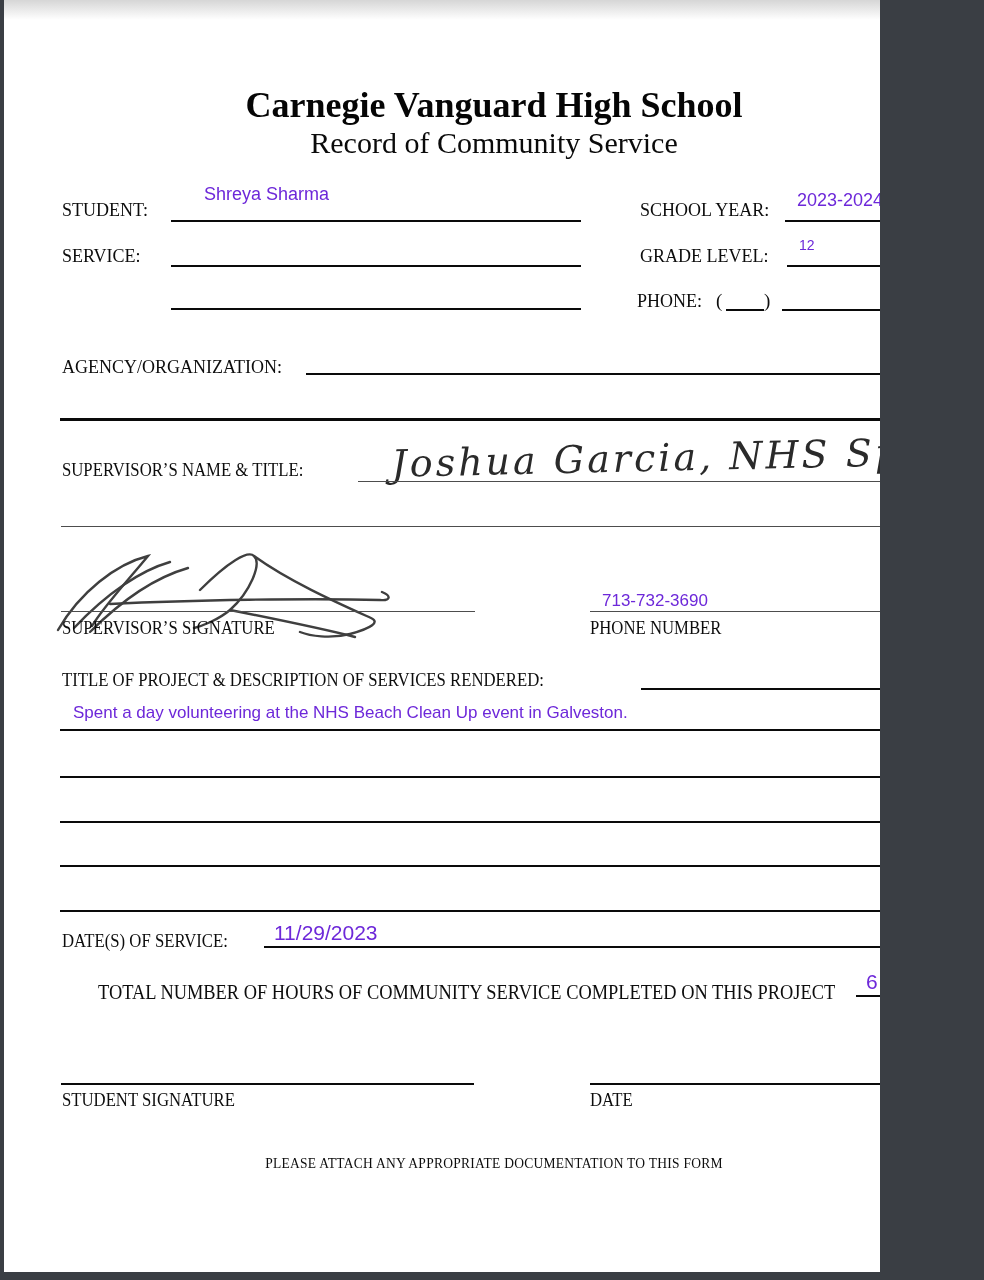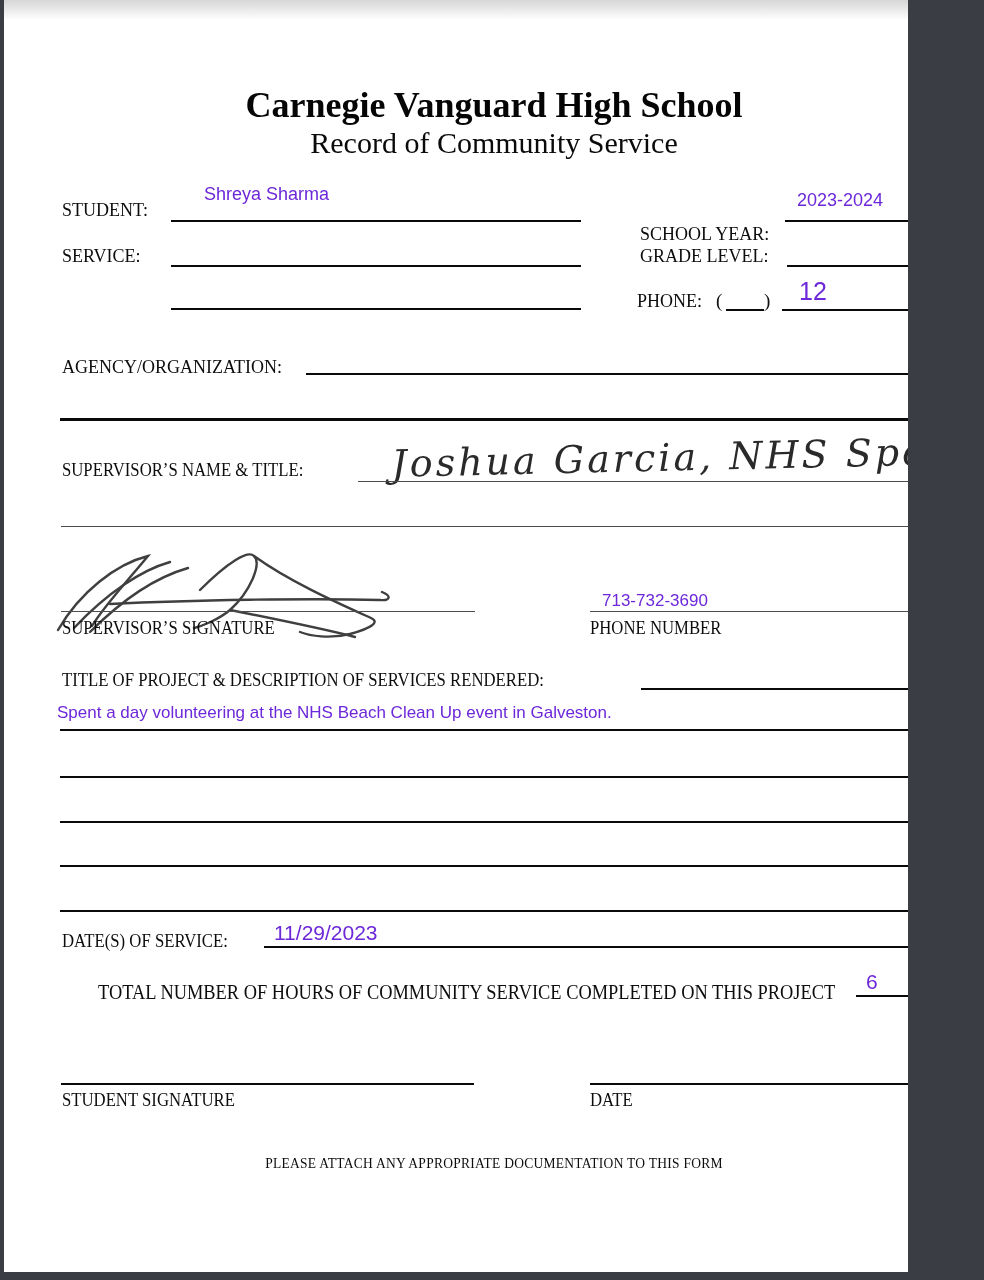--- a/index.html
+++ b/index.html
@@ -4,21 +4,21 @@
 <style>
   html,body{margin:0;padding:0;}
   body{
     width:984px;height:1280px;position:relative;
     background:#3a3e44;
     font-family:"Liberation Serif", serif;
     overflow:hidden;
   }
   .page{
     position:absolute;left:4px;top:0;width:876px;height:1272px;
-    background:#ffffff;overflow:hidden;padding-left:28px;
+    background:#ffffff;overflow:hidden;
   }
   .topshade{
     position:absolute;left:0;top:0;width:100%;height:20px;
     background:linear-gradient(#d6d6d6, #ffffff);
   }
   .abs{position:absolute;}
   .label{
     font-family:"Liberation Serif", serif;
     font-size:18px;color:#0d0d0d;white-space:nowrap;
   }
@@ -62,29 +62,29 @@
 <div class="page">
   <div class="topshade"></div>
 
   <div class="abs title" style="top:84px;">Carnegie Vanguard High School</div>
   <div class="abs subtitle" style="top:126px;">Record of Community Service</div>
 
   <div class="abs label" style="left:58px;top:200px;">STUDENT:</div>
   <div class="abs sans val" style="left:200px;top:184px;font-size:18px;">Shreya Sharma</div>
   <div class="line" style="left:167px;top:220px;width:410px;"></div>
 
-  <div class="abs label" style="left:636px;top:200px;margin-top:24px;">SCHOOL YEAR:</div>
+  <div class="abs label" style="left:636px;top:200px;">SCHOOL YEAR:</div>
   <div class="abs sans val" style="left:793px;top:190px;font-size:18px;">2023-2024</div>
   <div class="line" style="left:781px;top:220px;width:148px;"></div>
 
   <div class="abs label" style="left:58px;top:246px;">SERVICE:</div>
   <div class="line" style="left:167px;top:265px;width:410px;"></div>
 
   <div class="abs label" style="left:636px;top:246px;">GRADE LEVEL:</div>
-  <div class="abs sans val" style="left:795px;top:237px;font-size:25px;margin-top:40px;">12</div>
+  <div class="abs sans val" style="left:795px;top:237px;font-size:14px;">12</div>
   <div class="line" style="left:783px;top:265px;width:146px;"></div>
 
   <div class="line" style="left:167px;top:308px;width:410px;"></div>
   <div class="abs label" style="left:633px;top:291px;">PHONE:</div>
   <div class="abs label" style="left:712px;top:290px;font-size:19px;">(</div>
   <div class="line" style="left:722px;top:309px;width:38px;"></div>
   <div class="abs label" style="left:760px;top:290px;font-size:19px;">)</div>
   <div class="line" style="left:778px;top:309px;width:150px;"></div>
 
   <div class="abs label" style="left:58px;top:357px;">AGENCY/ORGANIZATION:</div>
@@ -110,21 +110,21 @@
   <div class="line gline" style="left:57px;top:611px;width:414px;height:1.2px;"></div>
   <div class="abs label" style="left:58px;top:617px;"><span class="clabel">SUPERVISOR’S SIGNATURE</span></div>
 
   <div class="abs sans val" style="left:598px;top:591px;font-size:17px;">713-732-3690</div>
   <div class="line gline" style="left:586px;top:611px;width:348px;height:1.2px;"></div>
   <div class="abs label" style="left:586px;top:617px;"><span class="clabel">PHONE NUMBER</span></div>
 
   <div class="abs label" style="left:58px;top:669px;"><span class="clabel">TITLE OF PROJECT &amp; DESCRIPTION OF SERVICES RENDERED:</span></div>
   <div class="line" style="left:637px;top:688px;width:297px;"></div>
 
-  <div class="abs sans val" style="left:53px;top:703px;font-size:17px;">Spent a day volunteering at the NHS Beach Clean Up event in Galveston.</div>
+  <div class="abs sans val" style="left:69px;top:703px;font-size:17px;">Spent a day volunteering at the NHS Beach Clean Up event in Galveston.</div>
   <div class="line" style="left:56px;top:729px;width:882px;"></div>
   <div class="line" style="left:56px;top:776px;width:882px;"></div>
   <div class="line" style="left:56px;top:821px;width:882px;"></div>
   <div class="line" style="left:56px;top:865px;width:882px;"></div>
   <div class="line" style="left:56px;top:910px;width:882px;"></div>
 
   <div class="abs label" style="left:58px;top:930px;"><span class="clabel">DATE(S) OF SERVICE:</span></div>
   <div class="abs sans val" style="left:270px;top:921px;font-size:21px;">11/29/2023</div>
   <div class="line" style="left:260px;top:946px;width:676px;"></div>
 

